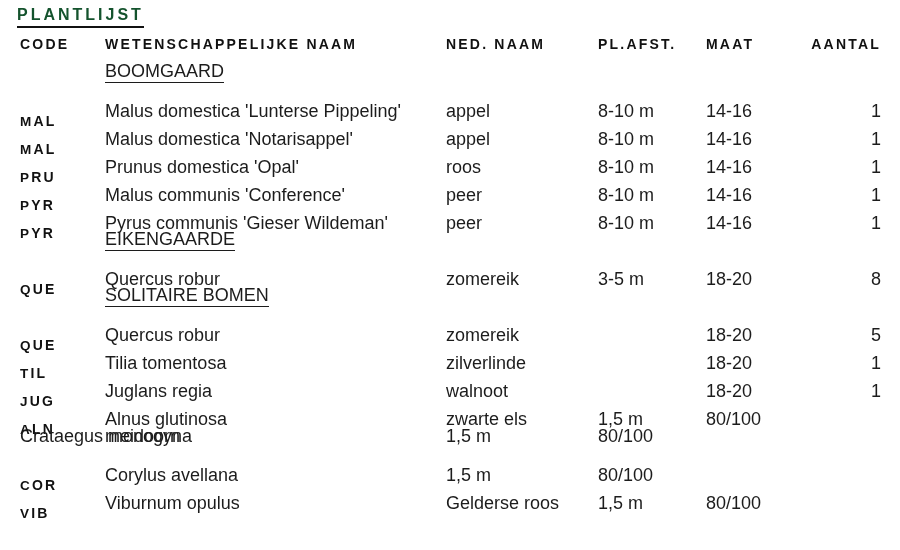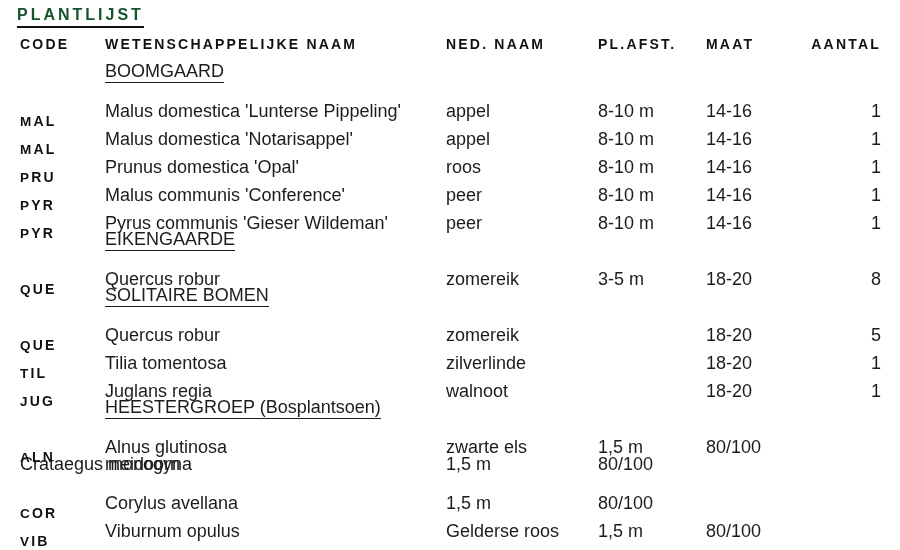--- a/index.html
+++ b/index.html
@@ -168,24 +168,20 @@
 
   <div class="row">
     <div class="cell code">JUG</div>
     <div class="cell body-text">Juglans regia</div>
     <div class="cell body-text">walnoot</div>
     <div class="cell body-text"></div>
     <div class="cell body-text">18-20</div>
     <div class="cell body-text c-aantal">1</div>
   </div>
 
-  <div class="row">
-    <div class="cell"></div>
-    <div class="cell"><span class="section-label">HEESTERGROEP (Bosplantsoen)</span></div>
-  </div>
 
   <div class="row">
     <div class="cell code">ALN</div>
     <div class="cell body-text">Alnus glutinosa</div>
     <div class="cell body-text">zwarte els</div>
     <div class="cell body-text">1,5 m</div>
     <div class="cell body-text">80/100</div>
     <div class="cell body-text c-aantal"></div>
   </div>
 

